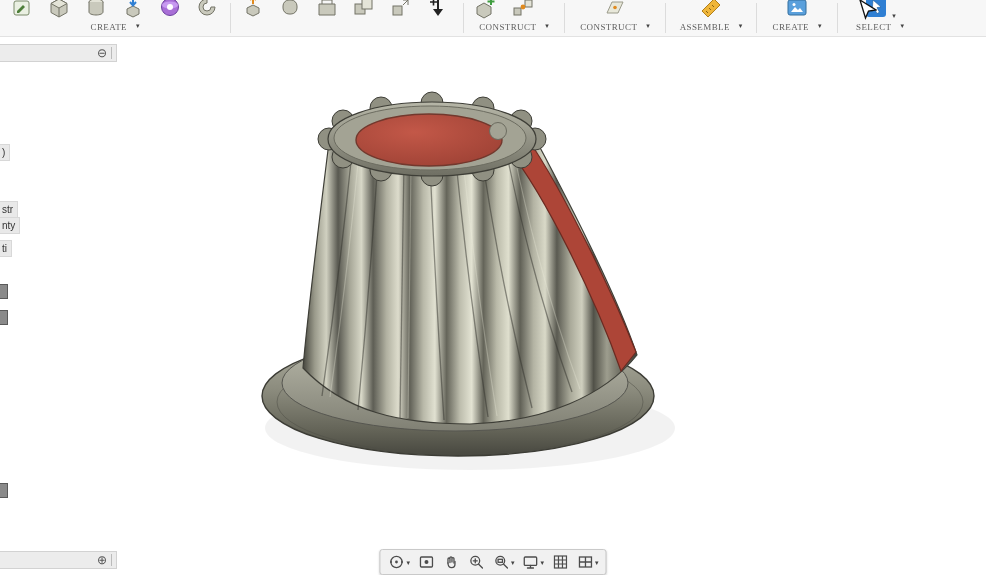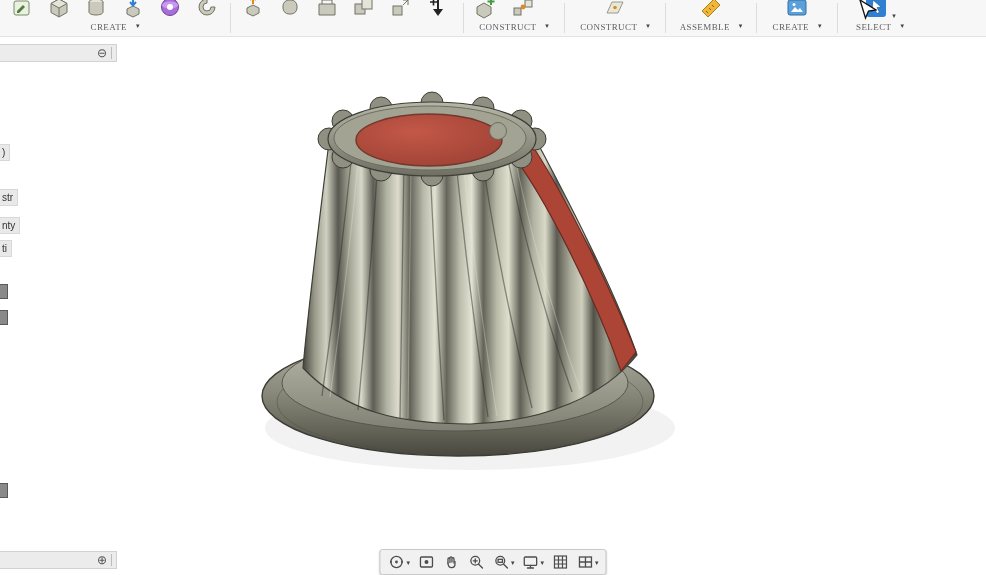--- a/index.html
+++ b/index.html
@@ -397,21 +397,21 @@
     </svg>
 
     <div class="side-bar" style="top:7px">
       <span class="circle-glyph">⊖</span>
       <span class="bar-div"></span>
     </div>
 
     <div class="frag" style="top:107px">
         <span>)</span>
       </div>
-    <div class="frag" style="top:152px">
+    <div class="frag" style="top:164px">
         <span>str</span>
       </div>
     <div class="frag" style="top:180px">
         <span>nty</span>
       </div>
     <div class="frag" style="top:203px">
         <span>ti</span>
       </div>
 
     <div class="mini-sq" style="top:247px"></div>

